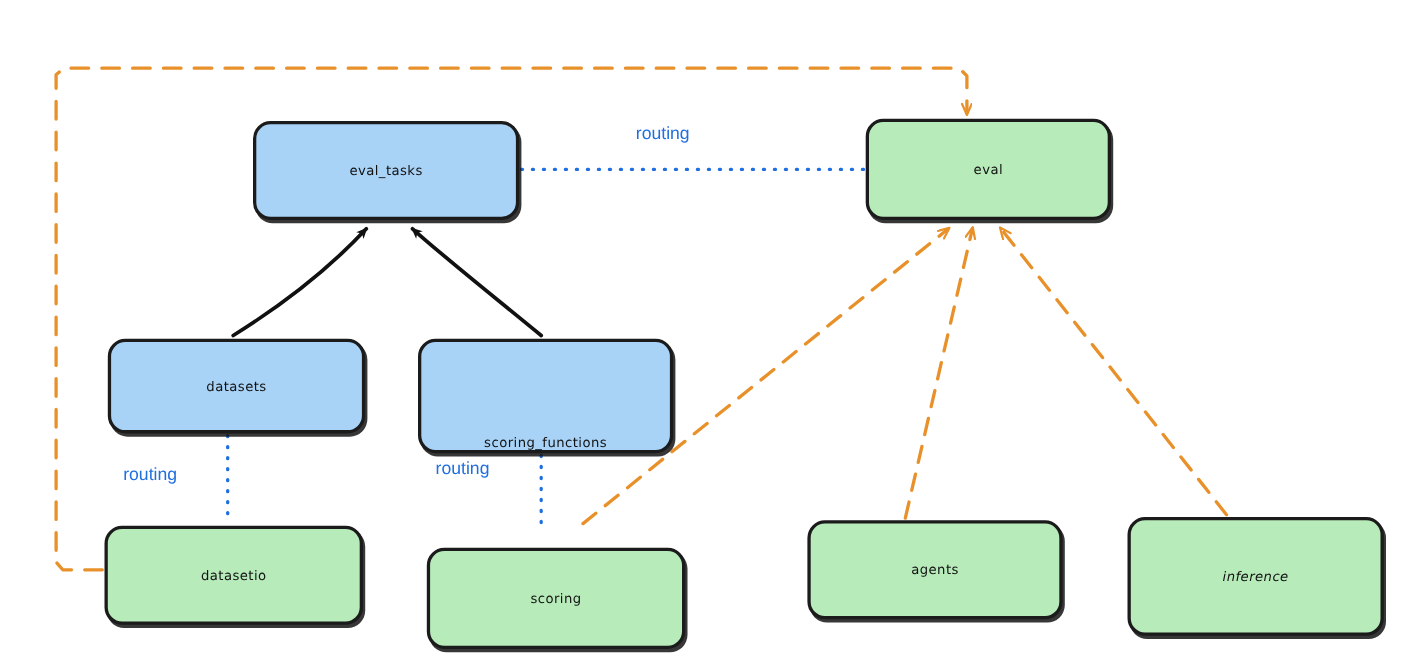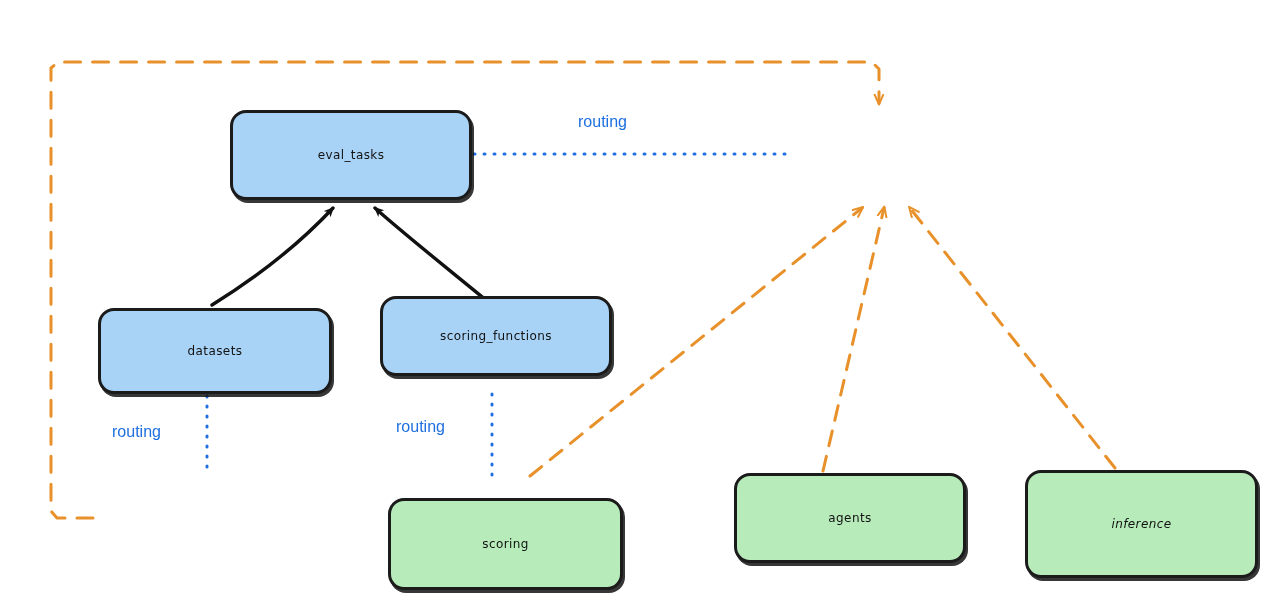--- a/index.html
+++ b/index.html
@@ -105,29 +105,35 @@
 
     <g>
       <path d="M1115,468 L 910,208" fill="none" stroke="#e8912a" stroke-width="3" stroke-linecap="round" stroke-dasharray="15 11" marker-end="url(#arrow-orange)"></path>
     </g>
   </svg>
 
   <div class="node blue" style="left:230px; top:110px; width:242px; height:90px;">
     <span class="node-label">eval_tasks</span>
   </div>
 
+  <div class="node green" style="left:787px; top:108px; width:223px; height:92px;">
+    <span class="node-label">eval</span>
+  </div>
 
   <div class="node blue" style="left:98px; top:308px; width:234px; height:86px;justify-content:center;">
     <span class="node-label">datasets</span>
   </div>
 
-  <div class="node blue" style="left:380px; top:296px; width:232px; height:80px;">
+  <div class="node blue" style="left:380px; top:308px; width:232px; height:104px;align-items:flex-end;">
     <span class="node-label">scoring_functions</span>
   </div>
 
+  <div class="node green" style="left:95px; top:478px; width:235px; height:90px;">
+    <span class="node-label">datasetio</span>
+  </div>
 
   <div class="node green" style="left:388px; top:478px; width:235px; height:92px;margin-top:20px;">
     <span class="node-label">scoring</span>
   </div>
 
   <div class="node green" style="left:710px; top:473px; width:232px; height:90px;margin-left:24px;">
     <span class="node-label">agents</span>
   </div>
 
   <div class="node green" style="left:1025px; top:470px; width:233px; height:108px;font-style:italic;">

